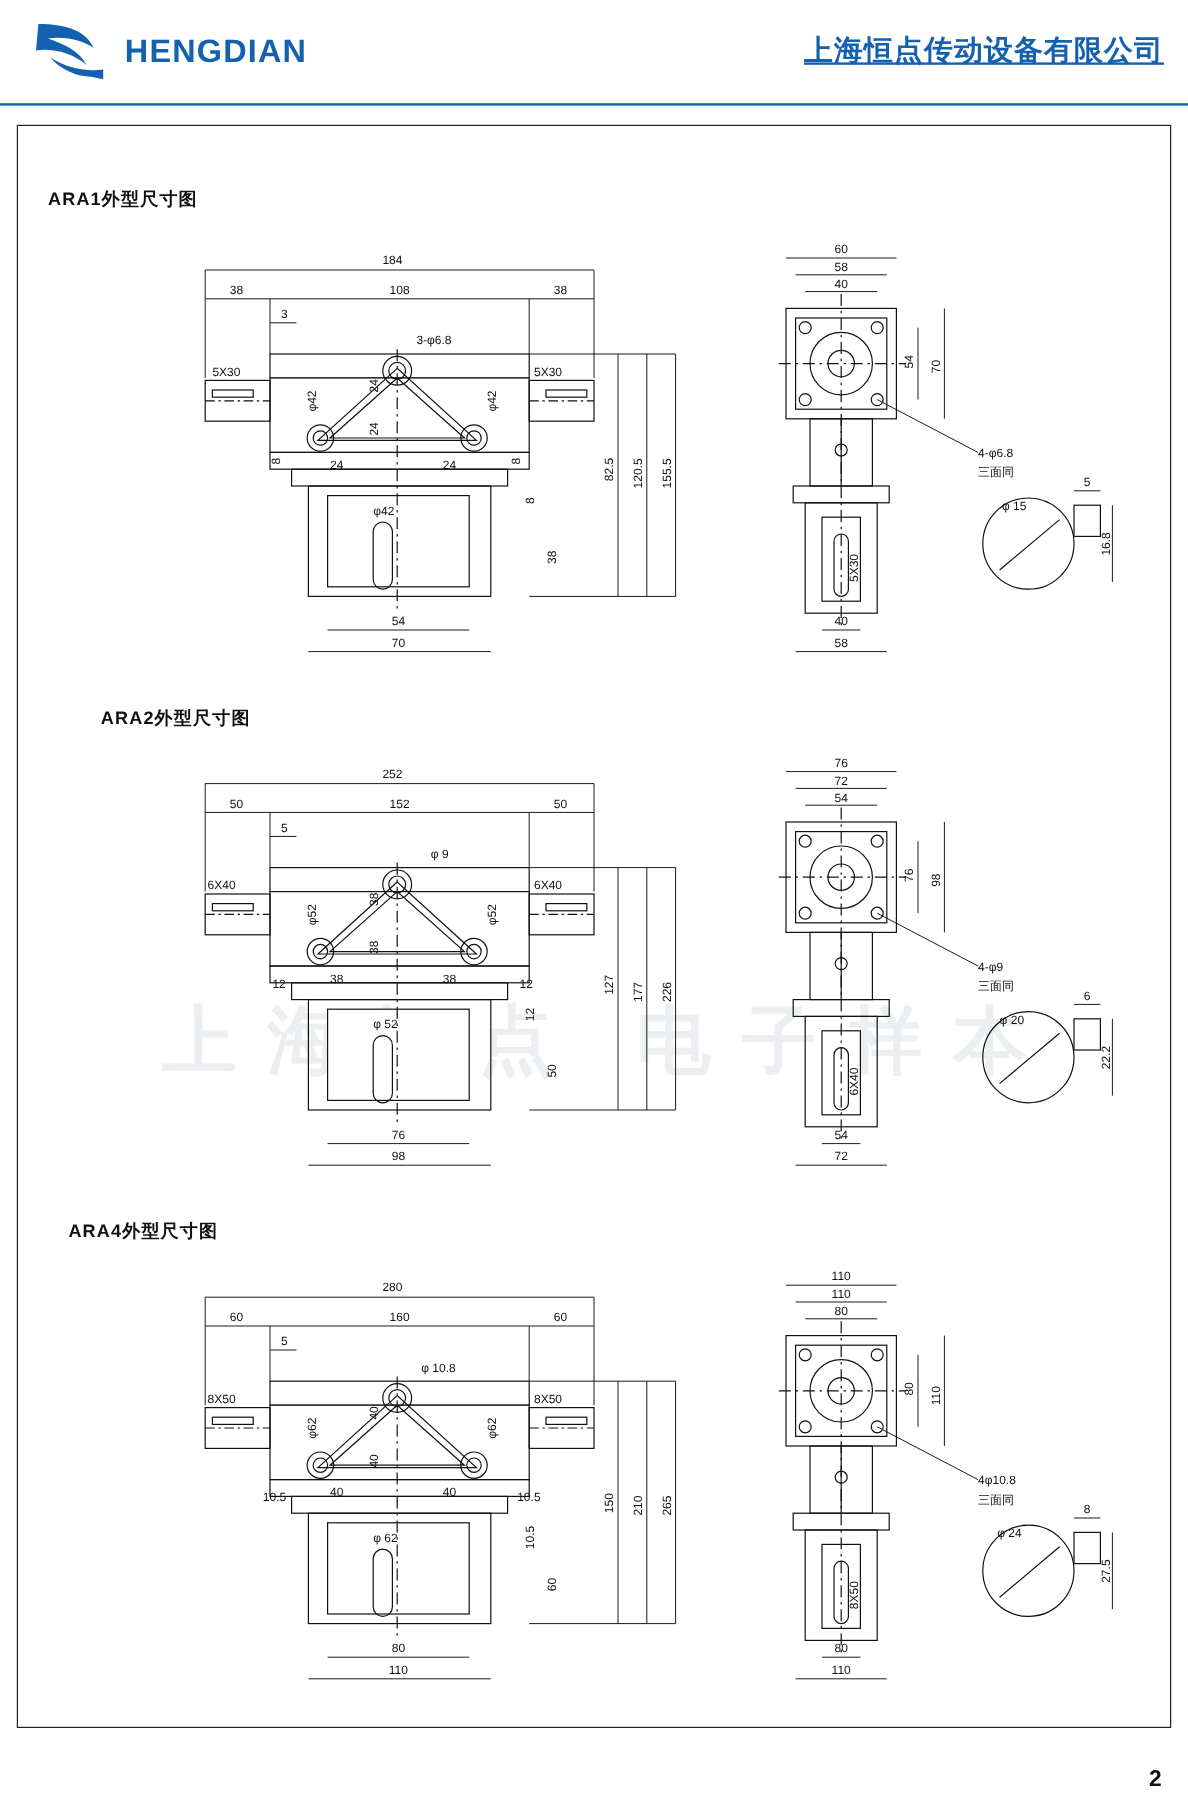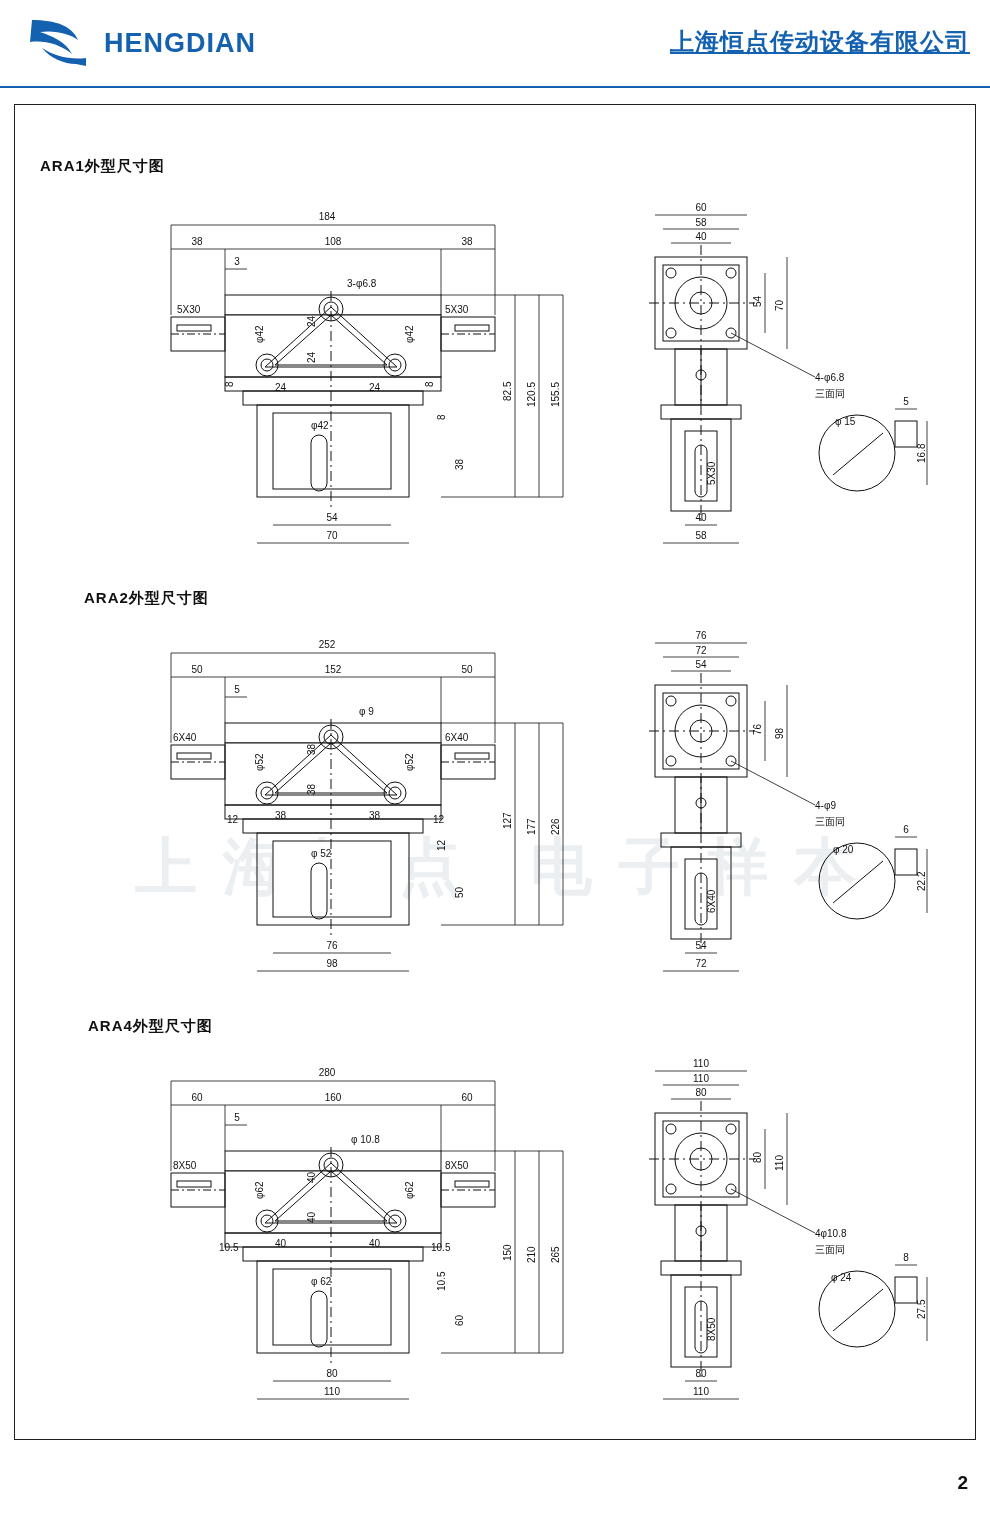--- a/index.html
+++ b/index.html
@@ -61,21 +61,21 @@
   <div class="company-name">上海恒点传动设备有限公司</div>
   <div class="header-rule"></div>
 </div>
 
 <div class="page-frame">
 
   <div class="watermark">上海恒点 电子样本</div>
 
   <div class="sec-title" style="left:25px;top:52px;">ARA1外型尺寸图</div>
   <div class="sec-title" style="left:42px;top:484px;margin-left:27px;">ARA2外型尺寸图</div>
-  <div class="sec-title" style="left:42px;top:912px;margin-left:31px;">ARA4外型尺寸图</div>
+  <div class="sec-title" style="left:42px;top:912px;">ARA4外型尺寸图</div>
 
   <svg class="dwg" style="left:100px;top:90px;" width="820" height="390" viewBox="0 0 820 390">
     <g stroke="#111" fill="none" stroke-width="1">
 
       <rect x="110" y="100" width="216" height="20"></rect>
       <rect x="110" y="120" width="216" height="62" fill="#fff"></rect>
       <rect x="110" y="182" width="216" height="14"></rect>
 
       <path d="M216 112 L150 172 L282 172 Z"></path>
       <path d="M216 120 L160 170 L272 170 Z"></path>

